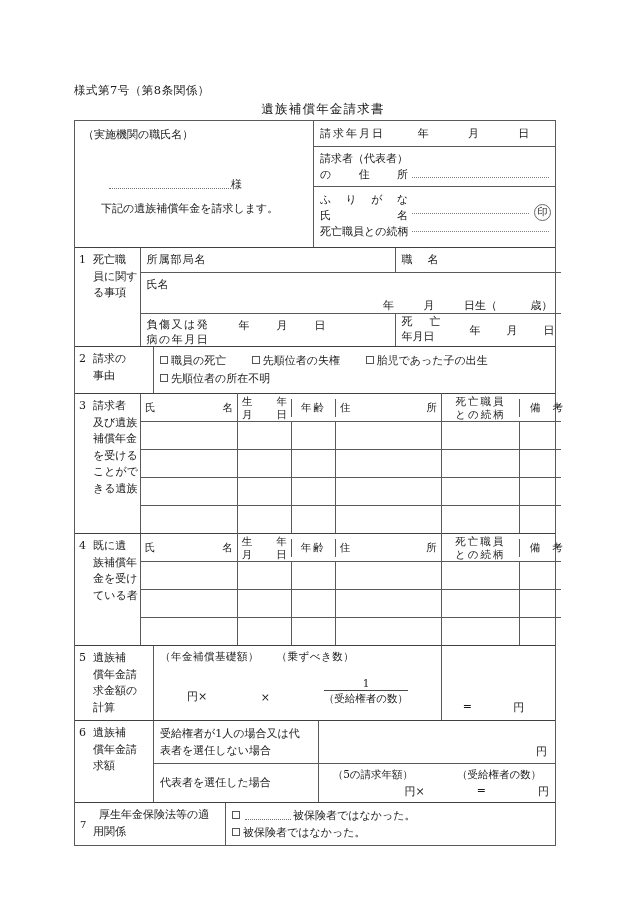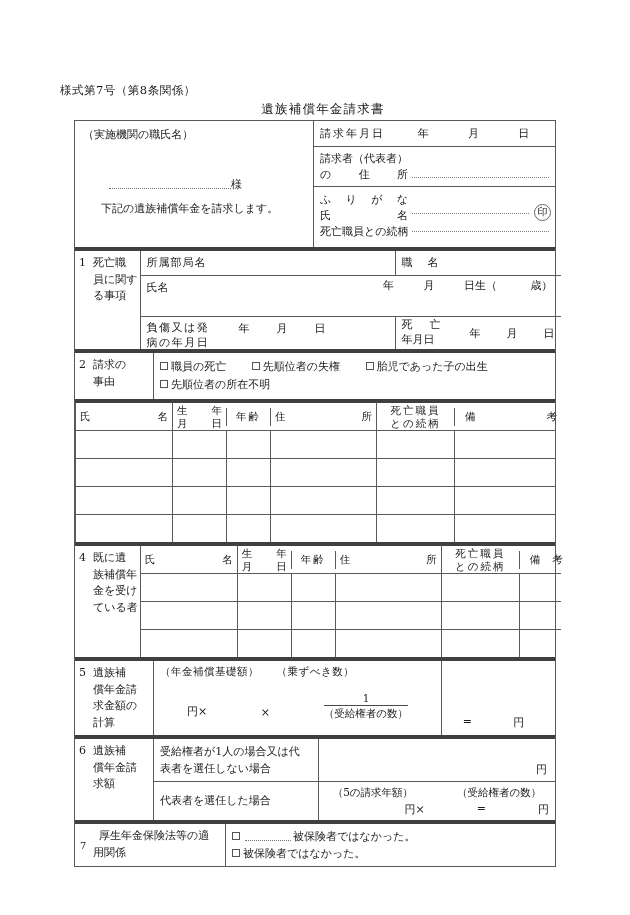--- a/index.html
+++ b/index.html
@@ -8,38 +8,38 @@
     width:630px;height:915px;
     background:#ffffff;
     font-family:"DejaVu Serif","Liberation Serif",serif;
     color:#1a1a1a;
     -webkit-font-smoothing:antialiased;
   }
   .page{position:relative;width:630px;height:915px;overflow:hidden;}
 
   
   .form-no{
-    position:absolute;left:60px;top:83px;
+    position:absolute;left:74px;top:83px;
     font-size:11.5px;letter-spacing:.5px;white-space:nowrap;
   }
   .doc-title{
     position:absolute;left:0;top:101px;width:630px;
     text-align:center;font-size:12.5px;letter-spacing:1.2px;
     padding-left:16px;box-sizing:border-box;white-space:nowrap;
   }
 
   
   .frame{
     position:absolute;left:74px;top:120px;width:482px;
     border:1px solid #5a5a5a;border-bottom:none;
     box-sizing:border-box;
   }
   .frame .lastrow{border-bottom:1px solid #5a5a5a;}
 
-  .row{display:flex;border-bottom:4px solid #404040;box-sizing:border-box;}
+  .row{display:flex;border-bottom:1px solid #404040;box-sizing:border-box;}
   .row:last-child{border-bottom:1px solid #5a5a5a;}
   .cell{box-sizing:border-box;position:relative;padding:2px 4px;font-size:11px;}
   .vb{border-left:1px solid #5a5a5a;}
 
   
   .top-left{width:238px;position:relative;}
   .top-right{width:242px;}
 
   .agency-label{position:absolute;left:8px;top:6px;font-size:11px;white-space:nowrap;}
   .sama-line{
@@ -202,21 +202,21 @@
       <div class="cell seclabel">
         <span class="ln"><span class="num">1</span><span>死亡職</span></span>
         <span class="ln ind">員に関す</span>
         <span class="ln ind">る事項</span>
       </div>
       <div class="s1-wrap vb">
         <div class="s1-row">
           <div class="s1-a">所属部局名</div>
           <div class="s1-b vb">職　名</div>
         </div>
-        <div class="s1-row" style="flex-direction:row;justify-content:space-between;height:40px">
+        <div class="s1-row" style="flex-direction:column;justify-content:space-between;height:40px">
           <div class="s1-name">氏名</div>
           <div class="s1-birth">
             <span style="margin-right:26px">年</span>
             <span style="margin-right:26px">月</span>
             <span style="margin-right:30px">日生（</span>
             <span>歳）</span>
           </div>
         </div>
         <div class="s1-row last" style="height:32px">
           <div class="s1-a" style="display:flex;align-items:flex-start">
@@ -256,20 +256,28 @@
           <label class="s2-opt"><span class="cb"></span><span>先順位者の失権</span></label>
           <label class="s2-opt" style="margin-right:16px"><span class="cb"></span><span>胎児であった子の出生</span></label>
         </div>
         <div>
           <label class="s2-opt"><span class="cb"></span><span>先順位者の所在不明</span></label>
         </div>
       </div>
     </div>
 
     <div class="row">
+      <div class="cell seclabel">
+        <span class="ln"><span class="num">3</span><span>請求者</span></span>
+        <span class="ln ind">及び遺族</span>
+        <span class="ln ind">補償年金</span>
+        <span class="ln ind">を受ける</span>
+        <span class="ln ind">ことがで</span>
+        <span class="ln ind">きる遺族</span>
+      </div>
       <div class="ptable vb">
         <div class="ptr hd">
           <div class="ptd c-name">
               <span class="spread">
                 <span>氏</span>
                 <span>名</span>
               </span>
             </div>
           <div class="ptd c-birth"><span class="two"><span class="spread">
                   <span>生</span>

